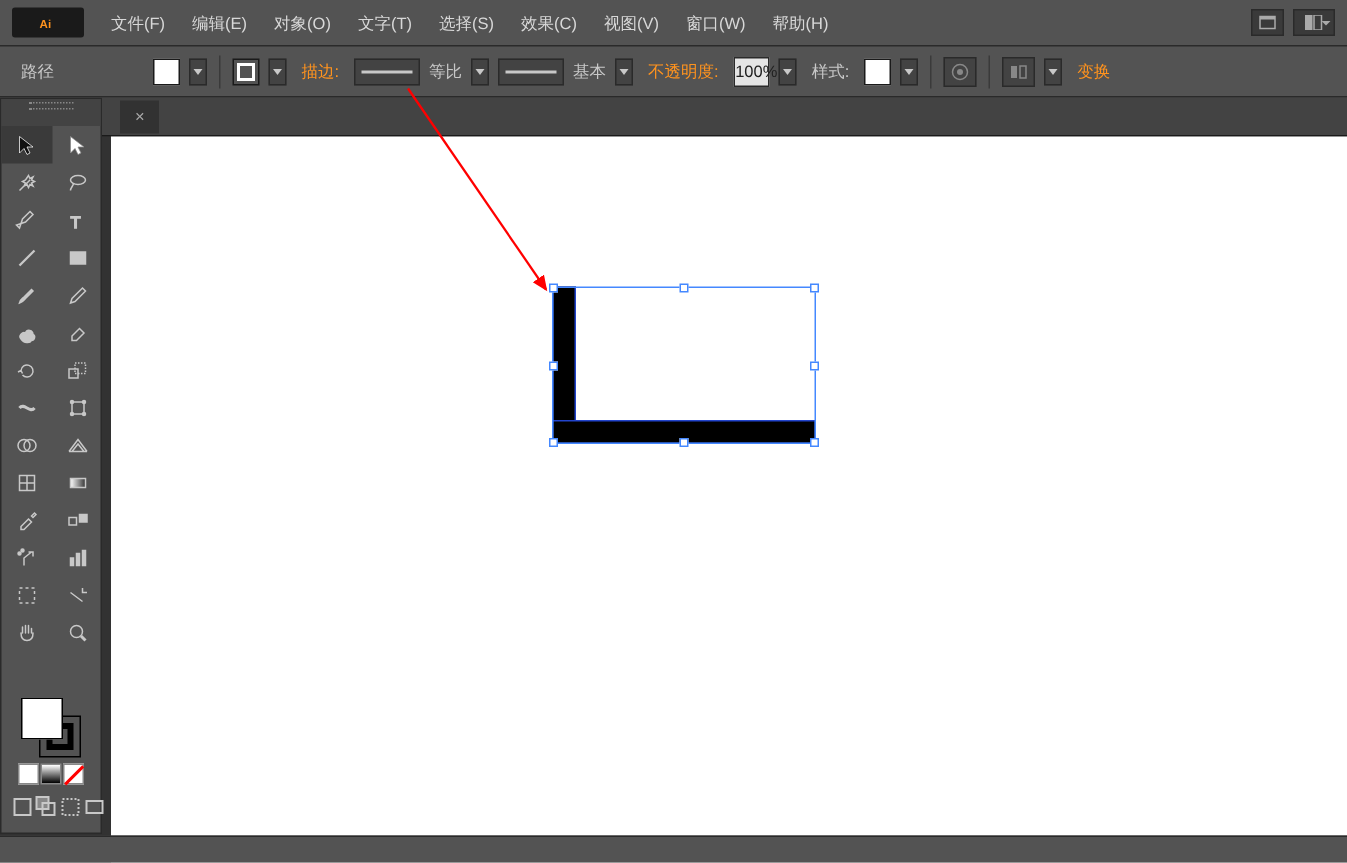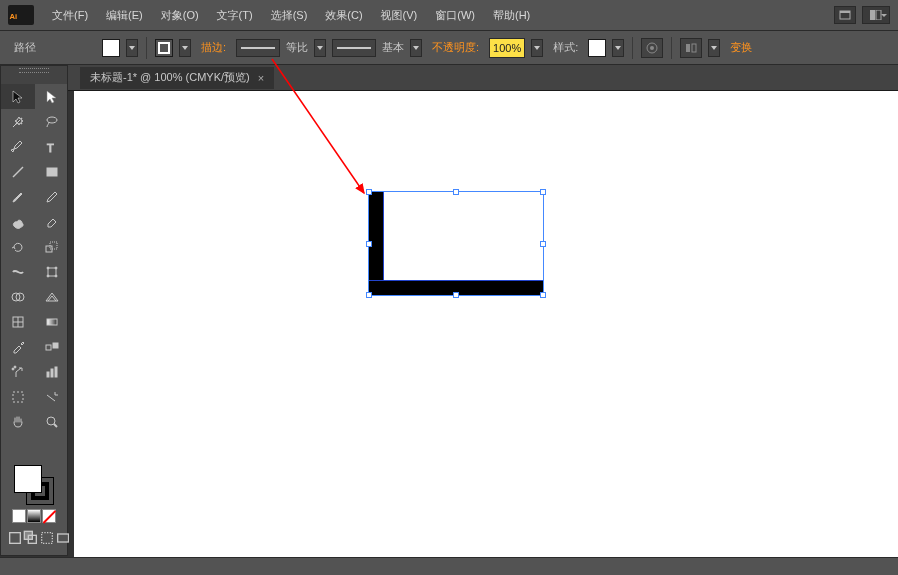--- a/index.html
+++ b/index.html
@@ -1,18 +1,18 @@
 <!DOCTYPE html>
 <html><head>
 <meta charset="utf-8">
 <style>
 *{margin:0;padding:0;box-sizing:border-box;font-family:"Microsoft YaHei",Arial,sans-serif;font-size:11px;user-select:none}
 body{width:898px;height:575px;background:#323232;overflow:hidden;position:relative}
 .menubar{height:30px;background:#535353;display:flex;align-items:center;padding:0 8px;gap:2px}
-.app-icon{width:26px;height:20px;background:#1a1a1a;display:flex;align-items:center;justify-content:flex-start;border-radius:2px;margin-right:8px}
+.app-icon{width:48px;height:20px;background:#1a1a1a;display:flex;align-items:center;justify-content:center;border-radius:2px;margin-right:8px}
 .app-icon svg{width:14px;height:14px}
 .menu-item{color:#d8d8d8;padding:4px 8px;cursor:pointer}
 .menu-right{margin-left:auto;display:flex;gap:6px}
 .menu-btn{width:22px;height:18px;background:#3a3a3a;border:1px solid #2a2a2a;display:flex;align-items:center;justify-content:center}
 .menu-btn2{width:28px;height:18px;background:#3a3a3a;border:1px solid #2a2a2a;display:flex;align-items:center;justify-content:center;position:relative}
 .menu-btn2::after{content:"";position:absolute;right:2px;border-left:3px solid transparent;border-right:3px solid transparent;border-top:3px solid #aaa}
 .ctrlbar{height:35px;background:#535353;border-top:1px solid #2a2a2a;border-bottom:1px solid #2a2a2a;display:flex;align-items:center;padding:0 10px;gap:6px}
 .ctrl-label{color:#c8c8c8;padding:0 4px}
 .ctrl-label-orange{color:#ff931e;padding:0 4px}
 .swatch{width:18px;height:18px;border:1px solid #1a1a1a}
@@ -111,21 +111,21 @@
       <div></div>
     </div>
   <span class="ctrl-text">等比</span>
   <div class="dd-arrow"></div>
   <div class="line-preview">
       <div></div>
     </div>
   <span class="ctrl-text">基本</span>
   <div class="dd-arrow"></div>
   <span class="ctrl-label-orange">不透明度:</span>
-  <div class="val-input" style="width:36px;background:#fde047">100%</div>
+  <div class="val-input" style="width:24px;background:#e5e5e5">100%</div>
   <div class="dd-arrow"></div>
   <span class="ctrl-label">样式:</span>
   <div class="swatch swatch-white"></div>
   <div class="dd-arrow"></div>
   <div class="vsep"></div>
   <div class="icon-btn">
       <svg width="14" height="14" viewBox="0 0 14 14">
         <circle cx="7" cy="7" r="5" fill="none" stroke="#888"></circle>
         <circle cx="7" cy="7" r="2" fill="#888"></circle>
       </svg>
@@ -136,21 +136,20 @@
         <rect x="2" y="3" width="4" height="8" fill="#888"></rect>
         <rect x="8" y="3" width="4" height="8" fill="none" stroke="#888"></rect>
       </svg>
     </div>
   <div class="dd-arrow"></div>
   <span class="ctrl-label-orange">变换</span>
 </div>
 
 <div class="tabbar">
   <div class="doc-tab">
-    <span>未标题-1* @ 100% (CMYK/预览)</span>
     <span class="tab-close">×</span>
   </div>
 </div>
 
 <div class="toolbox">
   <div class="tool-drag"></div>
   <div style="height:10px;background:#434343;text-align:center;color:#888;font-size:8px;line-height:10px"></div>
   <div class="tool-grid">
     <div class="tool active">
         <svg viewBox="0 0 16 16">

